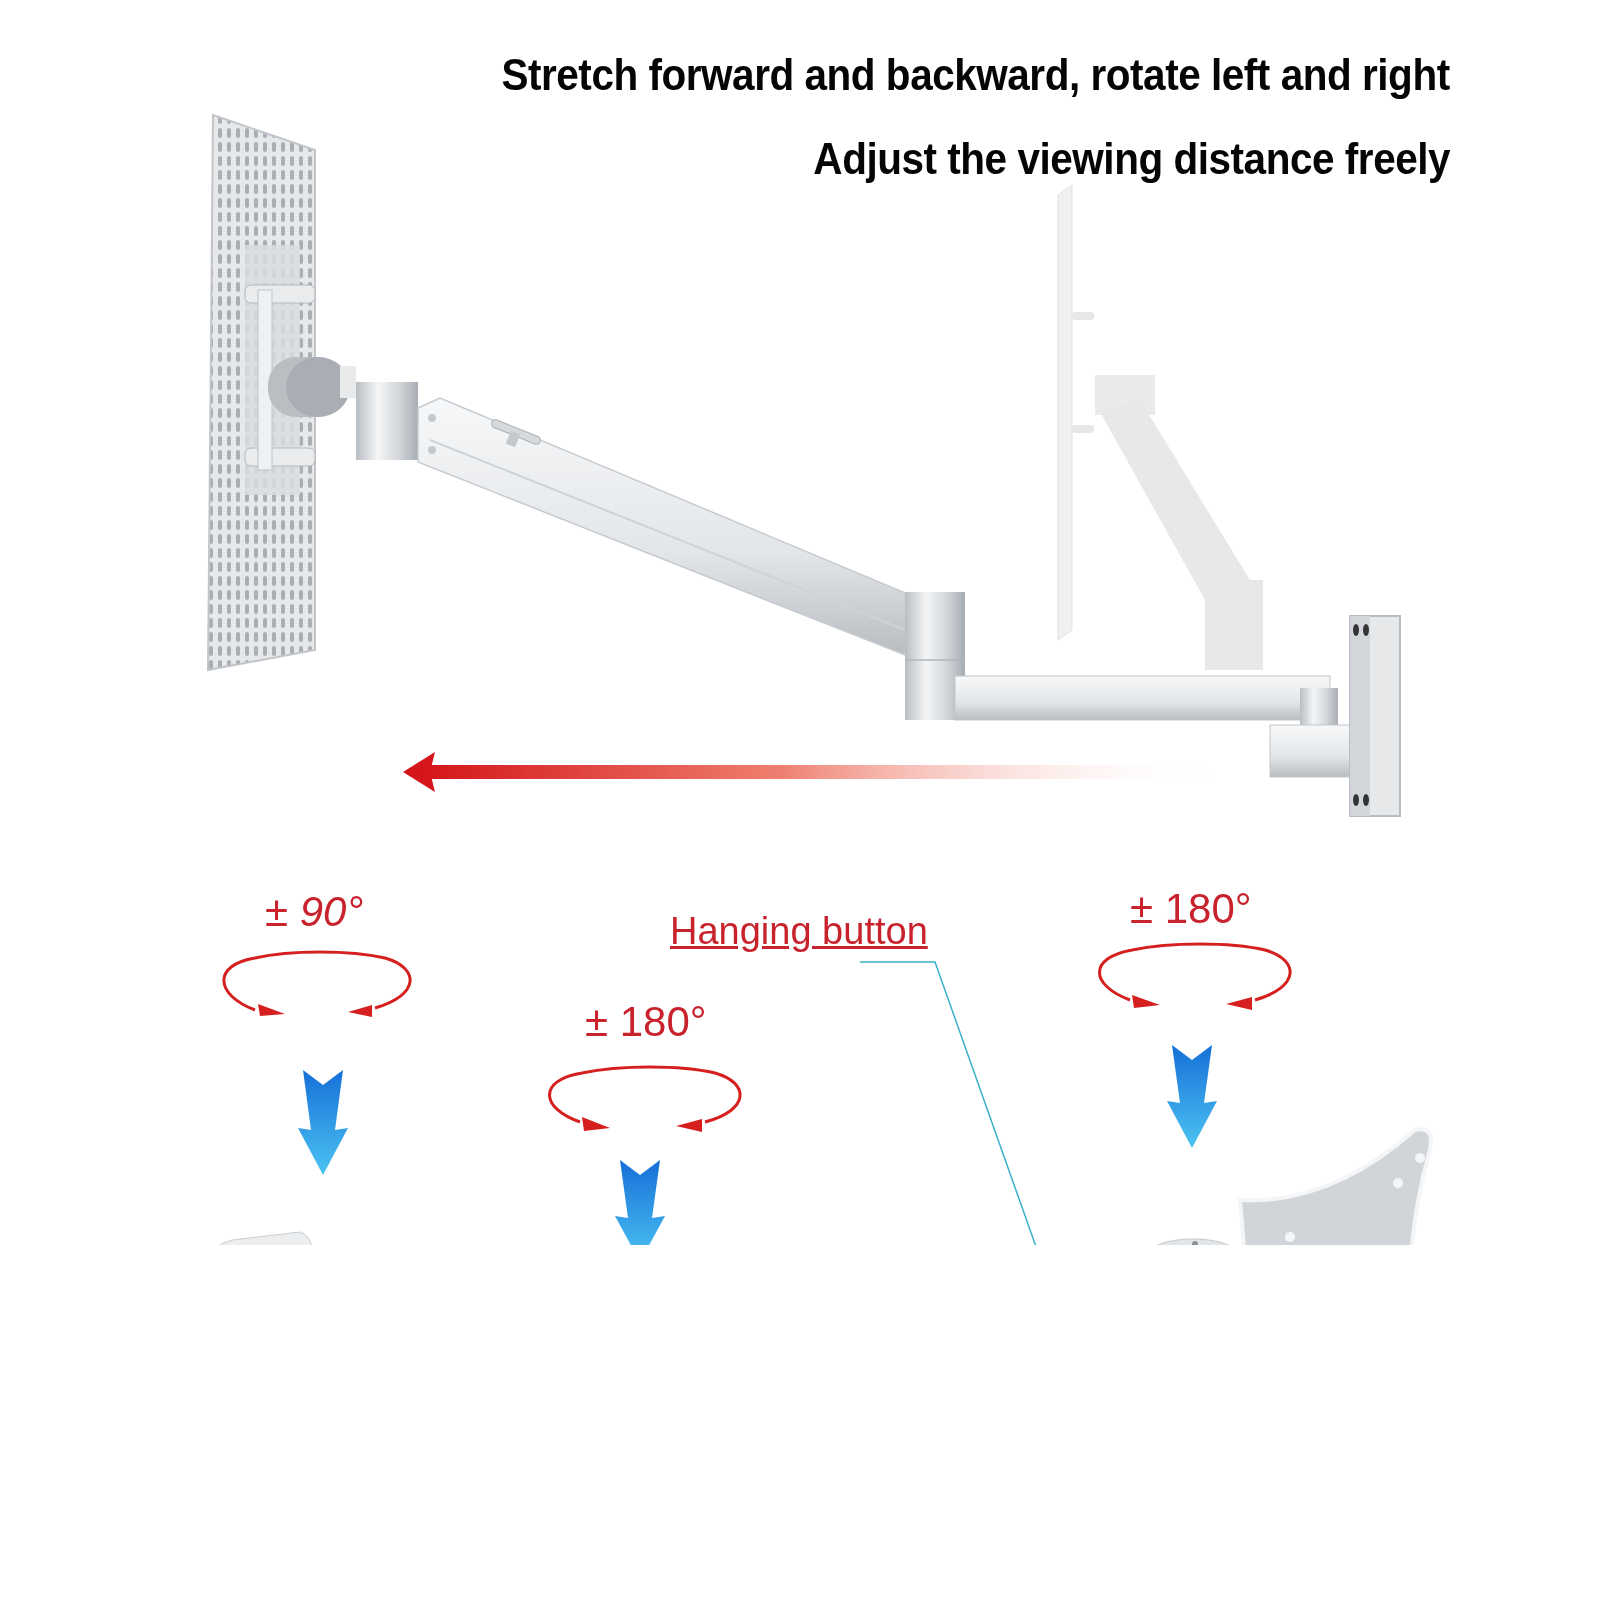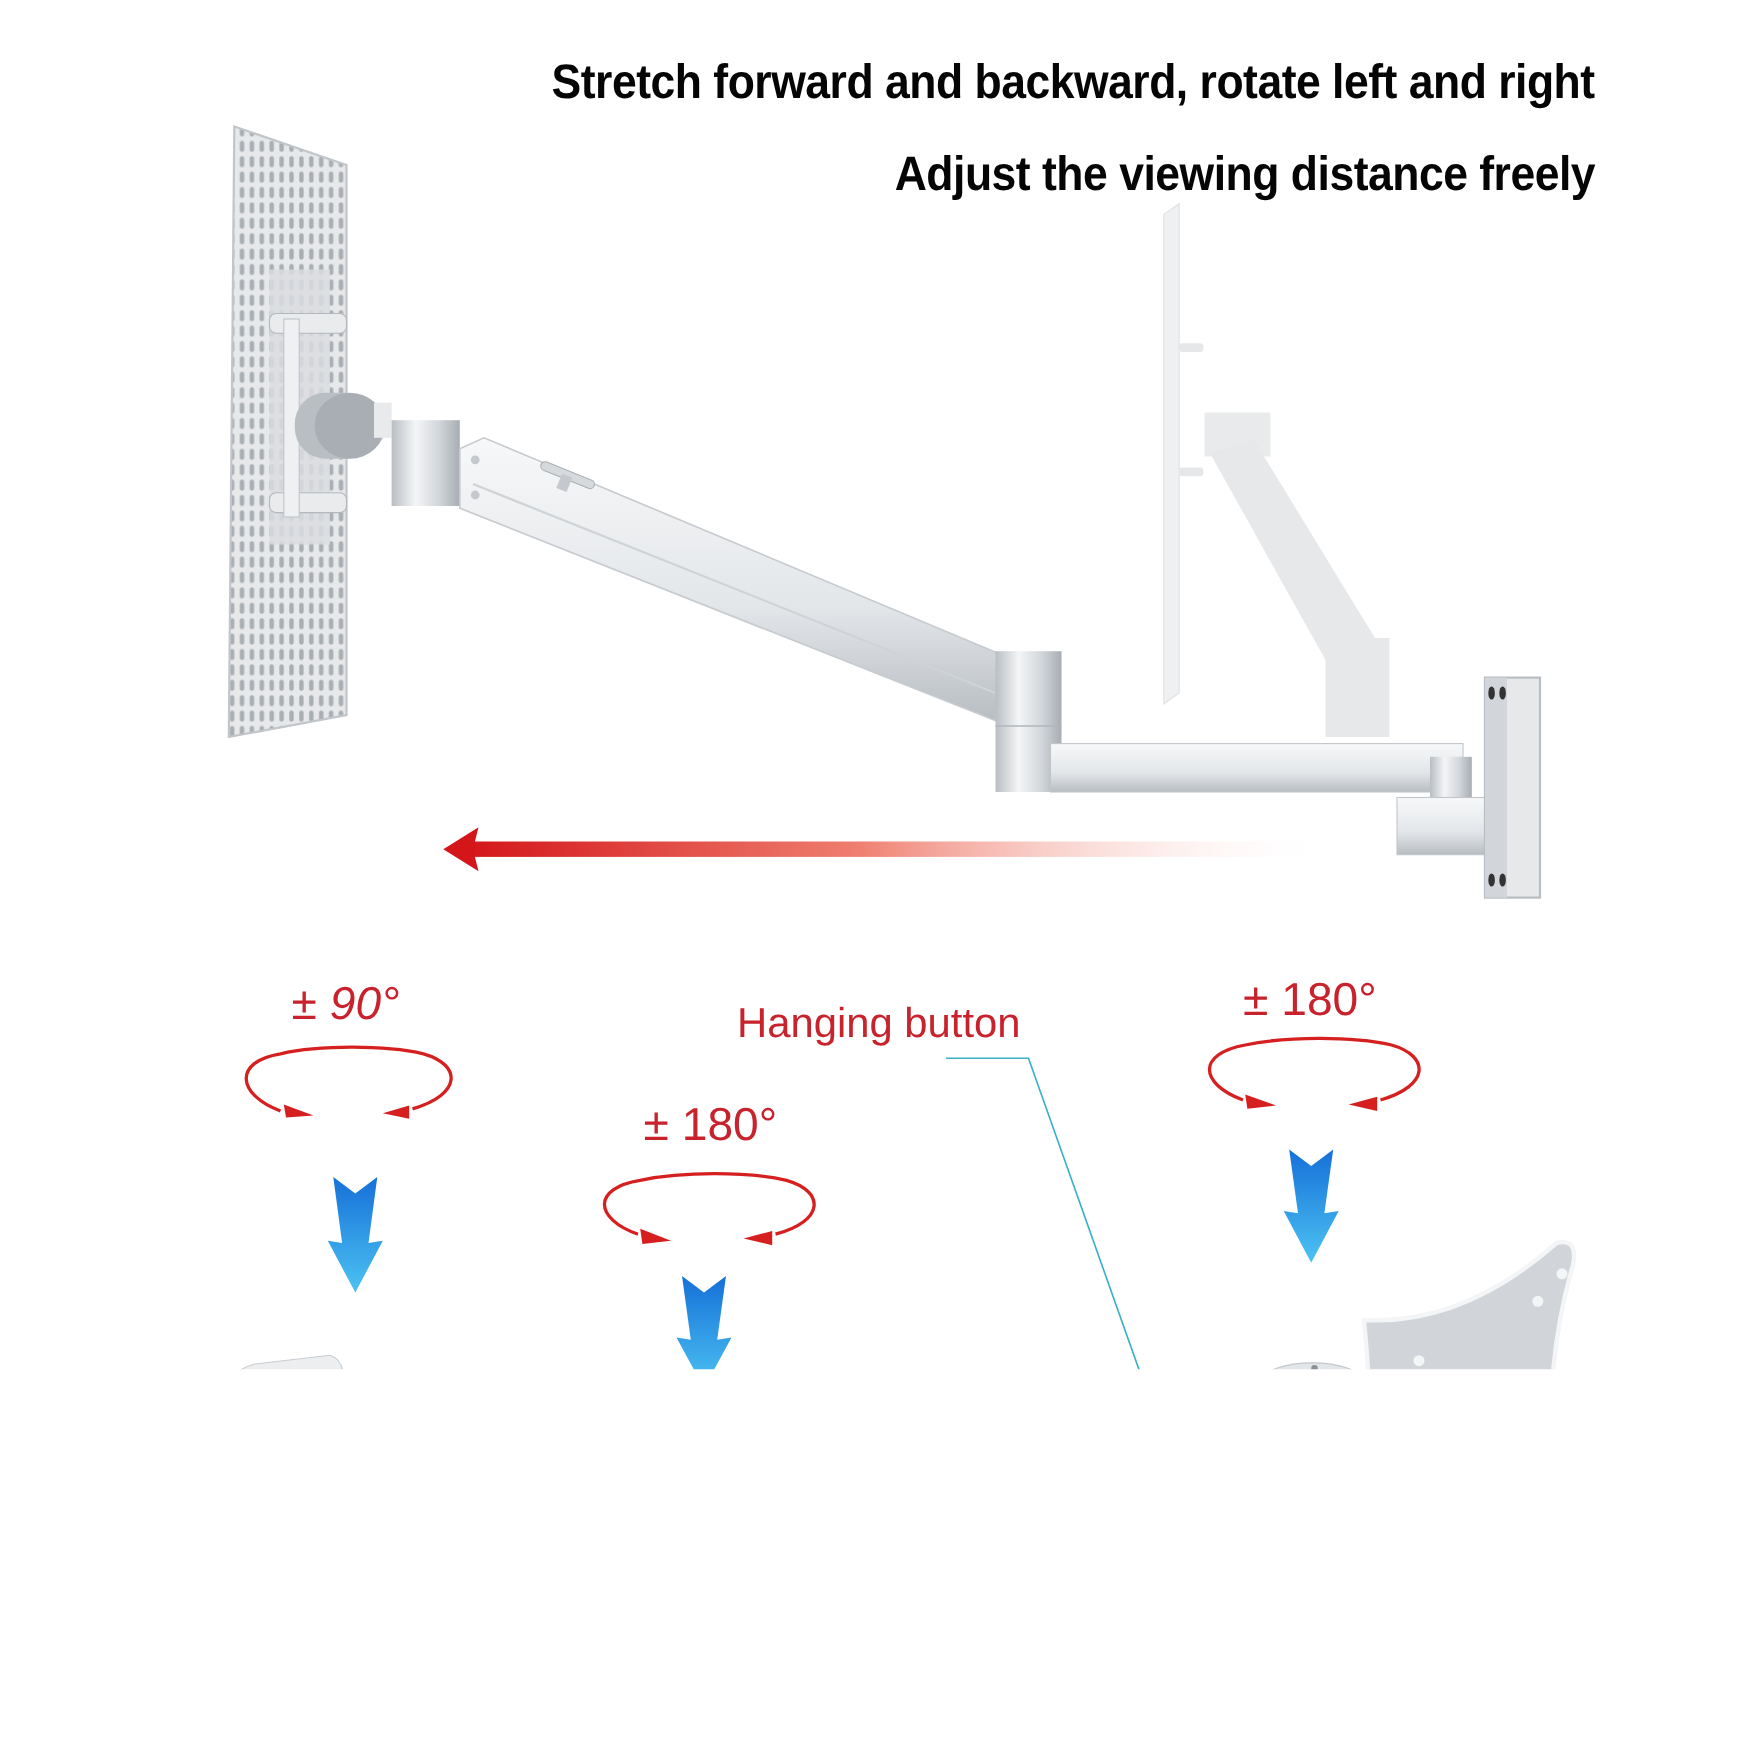--- a/index.html
+++ b/index.html
@@ -25,21 +25,21 @@
     }
     .headline.line1 { top: 50px; }
     .headline.line2 { top: 134px; }
     .label-red {
       position: absolute;
       font-family: "Liberation Sans", sans-serif;
       color: #c8232c;
       white-space: nowrap;
     }
     .angle { font-size: 42px; }
-    .hanging { font-size: 38px; }
+    .hanging { font-size: 38px; text-decoration: underline; }
     svg.art { position: absolute; left: 0; top: 0; }
   </style>
 </head>
 <body>
 
 <div class="canvas">
 
   <div class="headline line1">Stretch forward and backward, rotate left and right</div>
   <div class="headline line2">Adjust the viewing distance freely</div>
 

